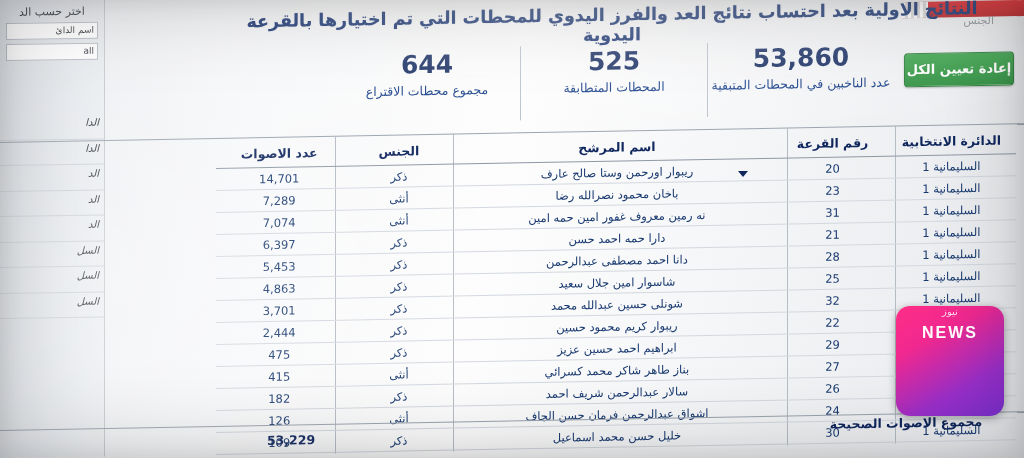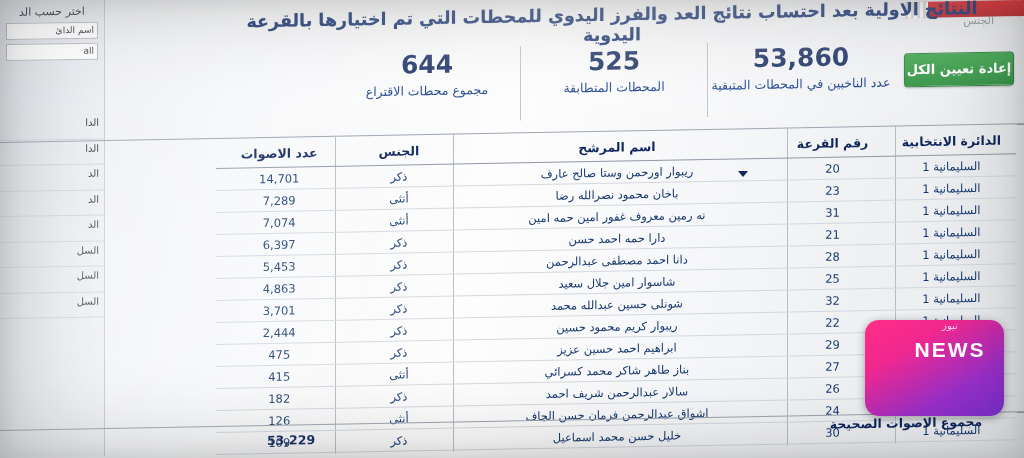--- a/index.html
+++ b/index.html
@@ -77,20 +77,21 @@
     margin-top: 54px;
   }
   #left-panel .lp-row {
     height: 21.5px;
     border-bottom: 1px solid #cfd3d9;
     font-size: 10px;
     color: #2f3338;
     padding: 3px 5px 0 16px;
     white-space: nowrap;
     overflow: hidden;
+    font-style: italic;
   }
 
   
   #live-badge {
     position: absolute;
     right: 0; top: 0;
     width: 122px; height: 16px;
     background: linear-gradient(180deg,#e21c21,#b7161a);
     transform: skewY(-1.1deg);
     transform-origin: top right;
@@ -247,44 +248,43 @@
     left: 0; top: 6px;
     width: 150px;
     text-align: center;
     font-weight: bold;
   }
 
   
   #watermark {
     position: absolute;
     right: 20px; bottom: 42px;
-    width: 108px; height: 96px;
+    width: 108px; height: 110px;
     border-radius: 14px;
     background: linear-gradient(150deg,#ff2e87 0%, #f0288f 30%, #9a2fc9 70%, #7a2fd0 100%);
     box-shadow: 0 2px 8px rgba(0,0,0,0.35);
     text-align: center;
     overflow: hidden;
-    padding-left: 31px;
   }
   #watermark .wm-ar {
     margin-top: 16px;
     font-size: 26px;
     font-weight: bold;
     color: #ffffff;
     line-height: 30px;
     letter-spacing: -1px;
   }
   #watermark .wm-sub {
     font-size: 10px;
     color: #ffd9ef;
     line-height: 12px;
   }
   #watermark .wm-en {
     margin-top: 6px;
-    font-size: 21px;
+    font-size: 16px;
     font-weight: bold;
     color: #ffffff;
     letter-spacing: 2px;
     font-family: "Liberation Sans", sans-serif;
   }
 </style>
 </head>
 <body>
 
 <div id="screen">

